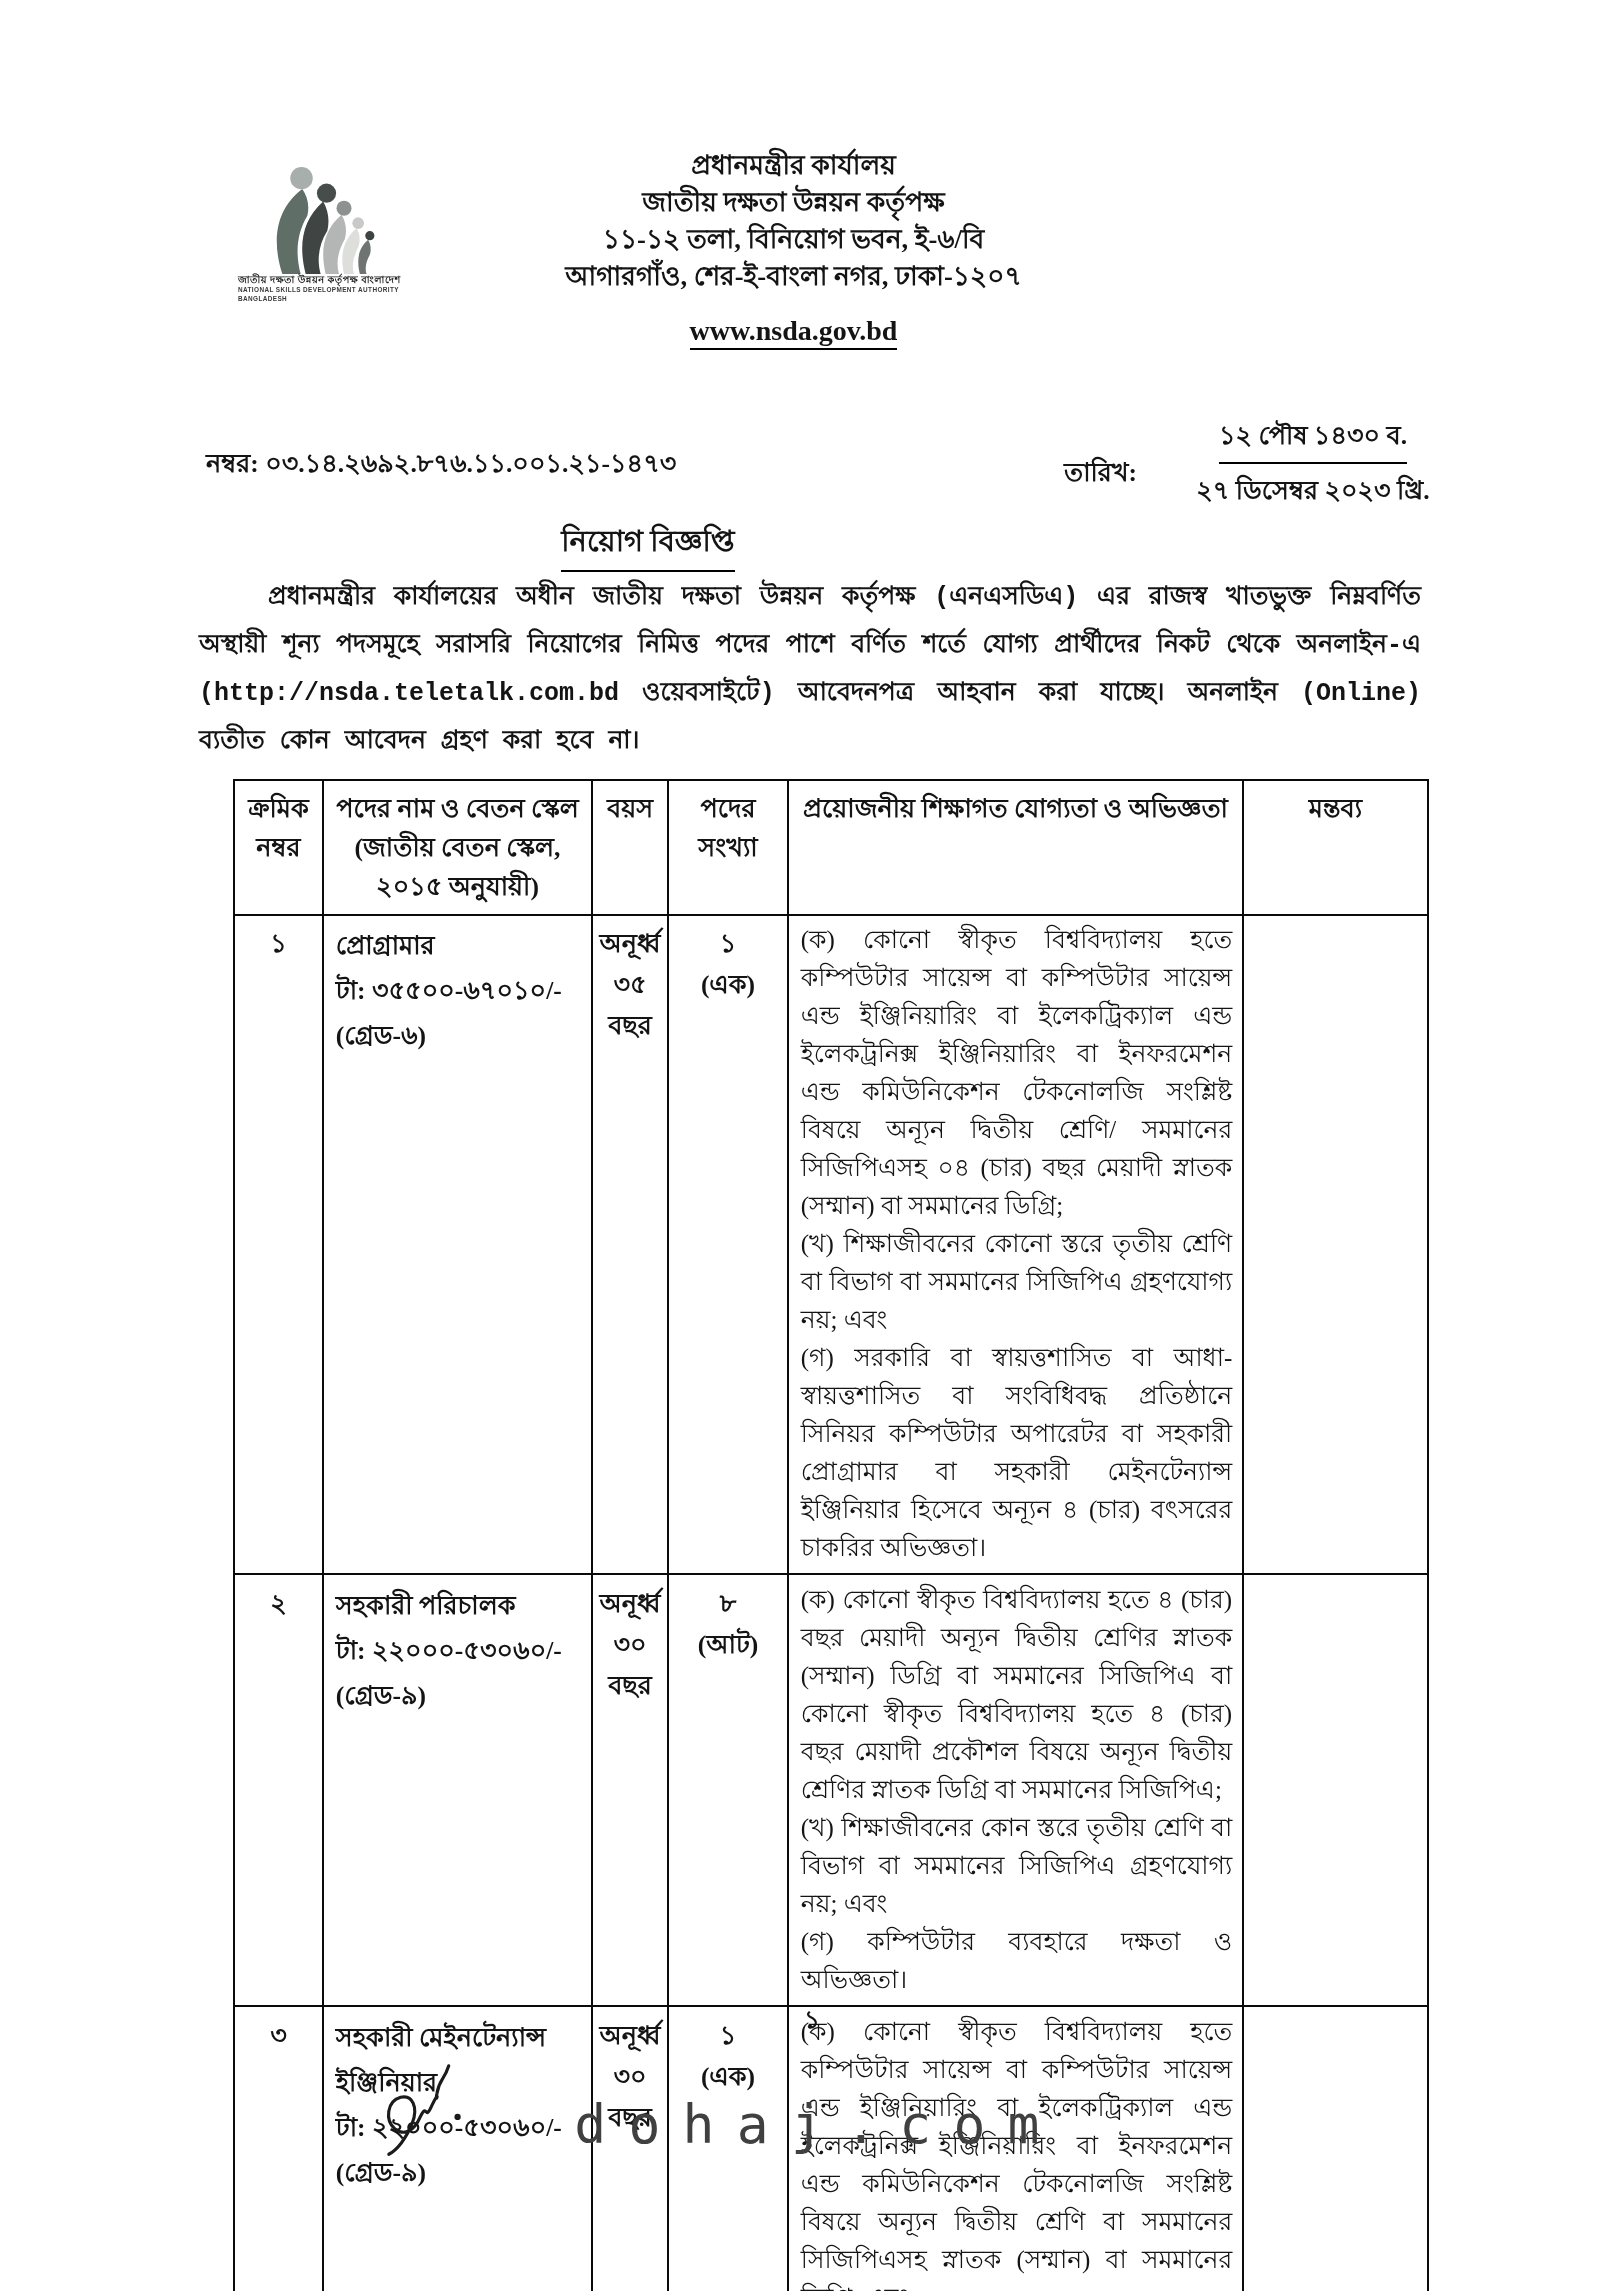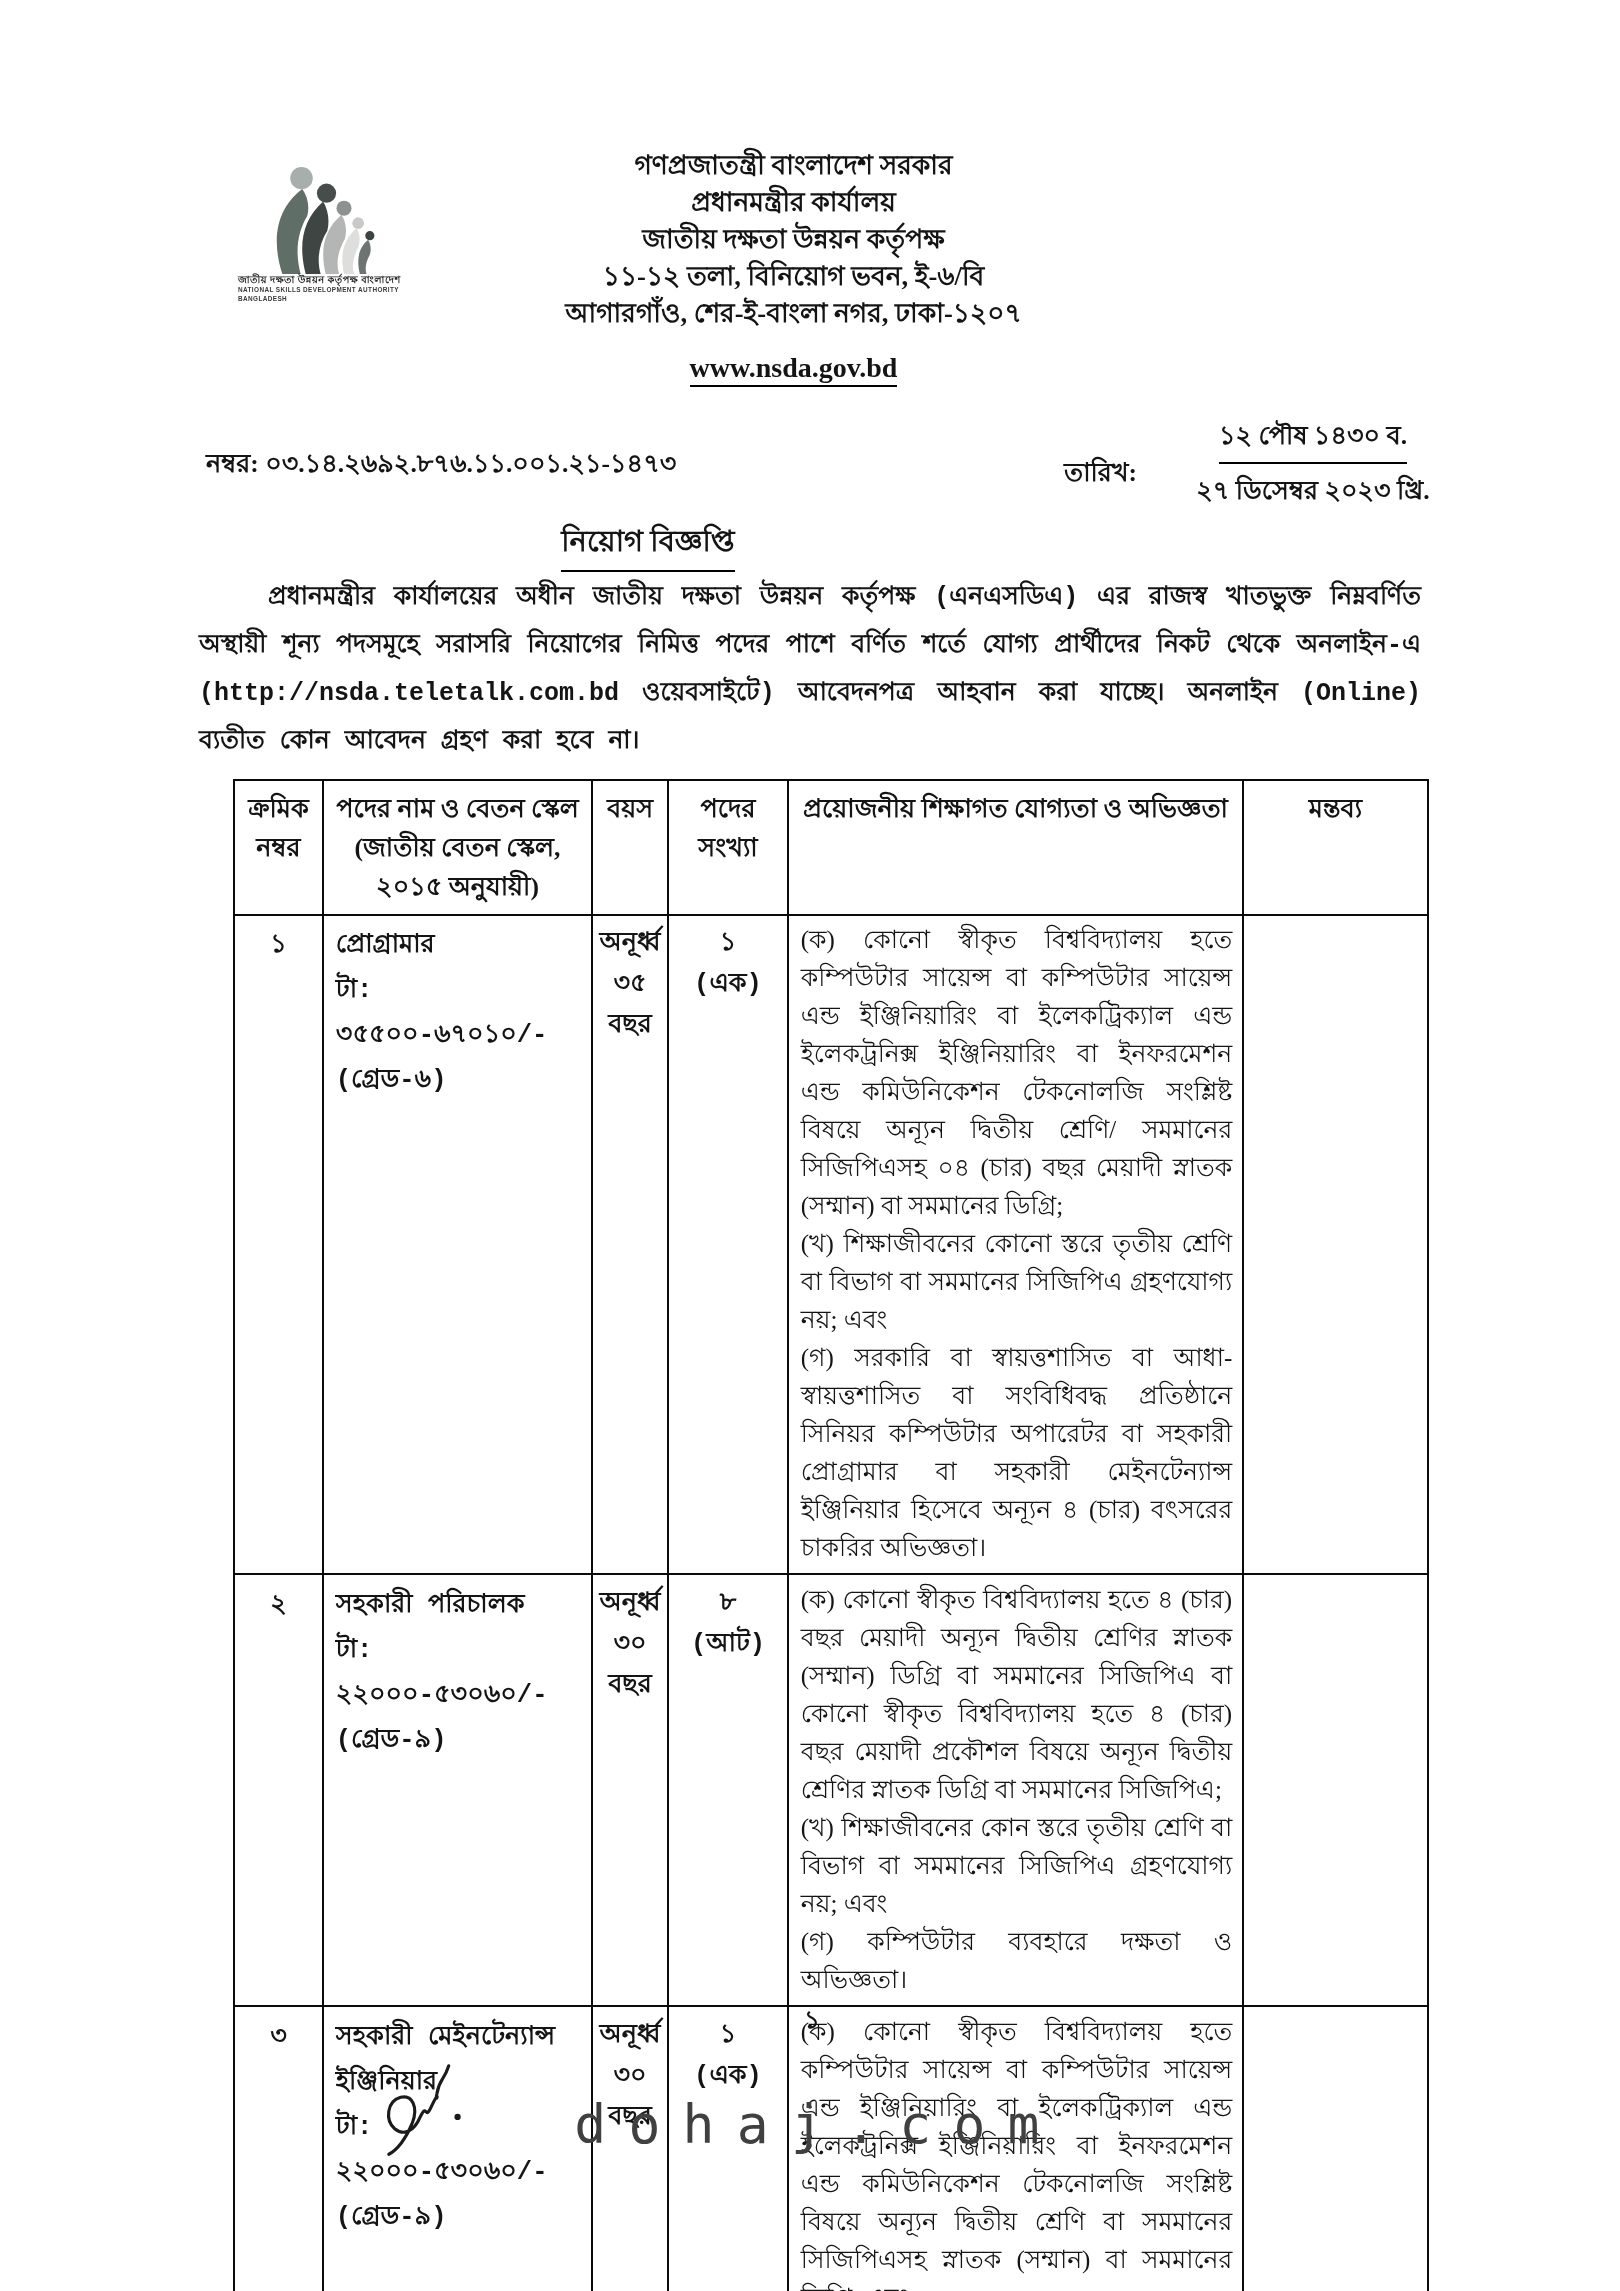--- a/index.html
+++ b/index.html
@@ -43,21 +43,21 @@
 
   
   .job-table { position: absolute; left: 233px; top: 779px; width: 1194px;
                border-collapse: collapse; table-layout: fixed; }
   .job-table td, .job-table th { border: 2.5px solid #0a0a0a; vertical-align: top; }
   .job-table th { font-size: 25.5px; font-weight: bold; line-height: 39px; padding: 7.8px 7.8px; text-align: center; vertical-align: top; }
   .cell-center { text-align: center; font-size: 25.5px; font-weight: 600; line-height: 41px; padding-top: 7.8px; }
   .cell-post { font-size: 25.5px; font-weight: 600; line-height: 45px; padding: 7.8px 11.8px; text-align: left; }
   .cell-qual { padding: 5.9px 9.8px 5.9px 11.8px; }
   .cell-qual p { font-size: 25px; font-weight: 400; line-height: 38px; text-align: justify; margin: 0; }
-  .age-line, .count-line { display: block; font-family: Liberation Mono, monospace; }
+  .age-line, .count-line { display: block; }
 
   
   .page-number { position: absolute; left: 804px; top: 2001px; font-size: 24.5px; font-weight: 600; }
   .signature { position: absolute; left: 375px; top: 2056px; }
   .watermark { position: absolute; left: 431px; top: 2094px; width: 774px; text-align: center;
                font-family: "DejaVu Sans Mono", monospace; font-size: 53px; font-weight: 400;
                letter-spacing: 0.42em; }
 </style>
 </head>
 <body>
@@ -75,21 +75,20 @@
       <path d="M102,150 C97,127 101,109 117,95 C121,101 122,110 119,118 C113,130 111,140 114,150 Z" fill="#dededc"></path>
       <circle cx="119" cy="89" r="7" fill="#c9c9c7"></circle>
       <path d="M121,150 C117,133 119,119 131,109 C134,114 135,121 133,127 C128,136 127,144 129,150 Z" fill="#6e7472"></path>
       <circle cx="133" cy="104" r="5.5" fill="#3d4341"></circle>
     </svg>
     <div class="logo-caption-bn">জাতীয় দক্ষতা উন্নয়ন কর্তৃপক্ষ বাংলাদেশ</div>
     <div class="logo-caption-en">NATIONAL SKILLS DEVELOPMENT AUTHORITY BANGLADESH</div>
   </div>
 
   <div class="header-block">
-    <div class="header-line">গণপ্রজাতন্ত্রী বাংলাদেশ সরকার</div>
     <div class="header-line">প্রধানমন্ত্রীর কার্যালয়</div>
     <div class="header-line">জাতীয় দক্ষতা উন্নয়ন কর্তৃপক্ষ</div>
     <div class="header-line">১১-১২ তলা, বিনিয়োগ ভবন, ই-৬/বি</div>
     <div class="header-line">আগারগাঁও, শের-ই-বাংলা নগর, ঢাকা-১২০৭</div>
     <div class="website">www.nsda.gov.bd</div>
   </div>
 
   <div class="memo-number">নম্বর: ০৩.১৪.২৬৯২.৮৭৬.১১.০০১.২১-১৪৭৩</div>
   <div class="date-label">তারিখ:</div>
   <div class="date-lines">

